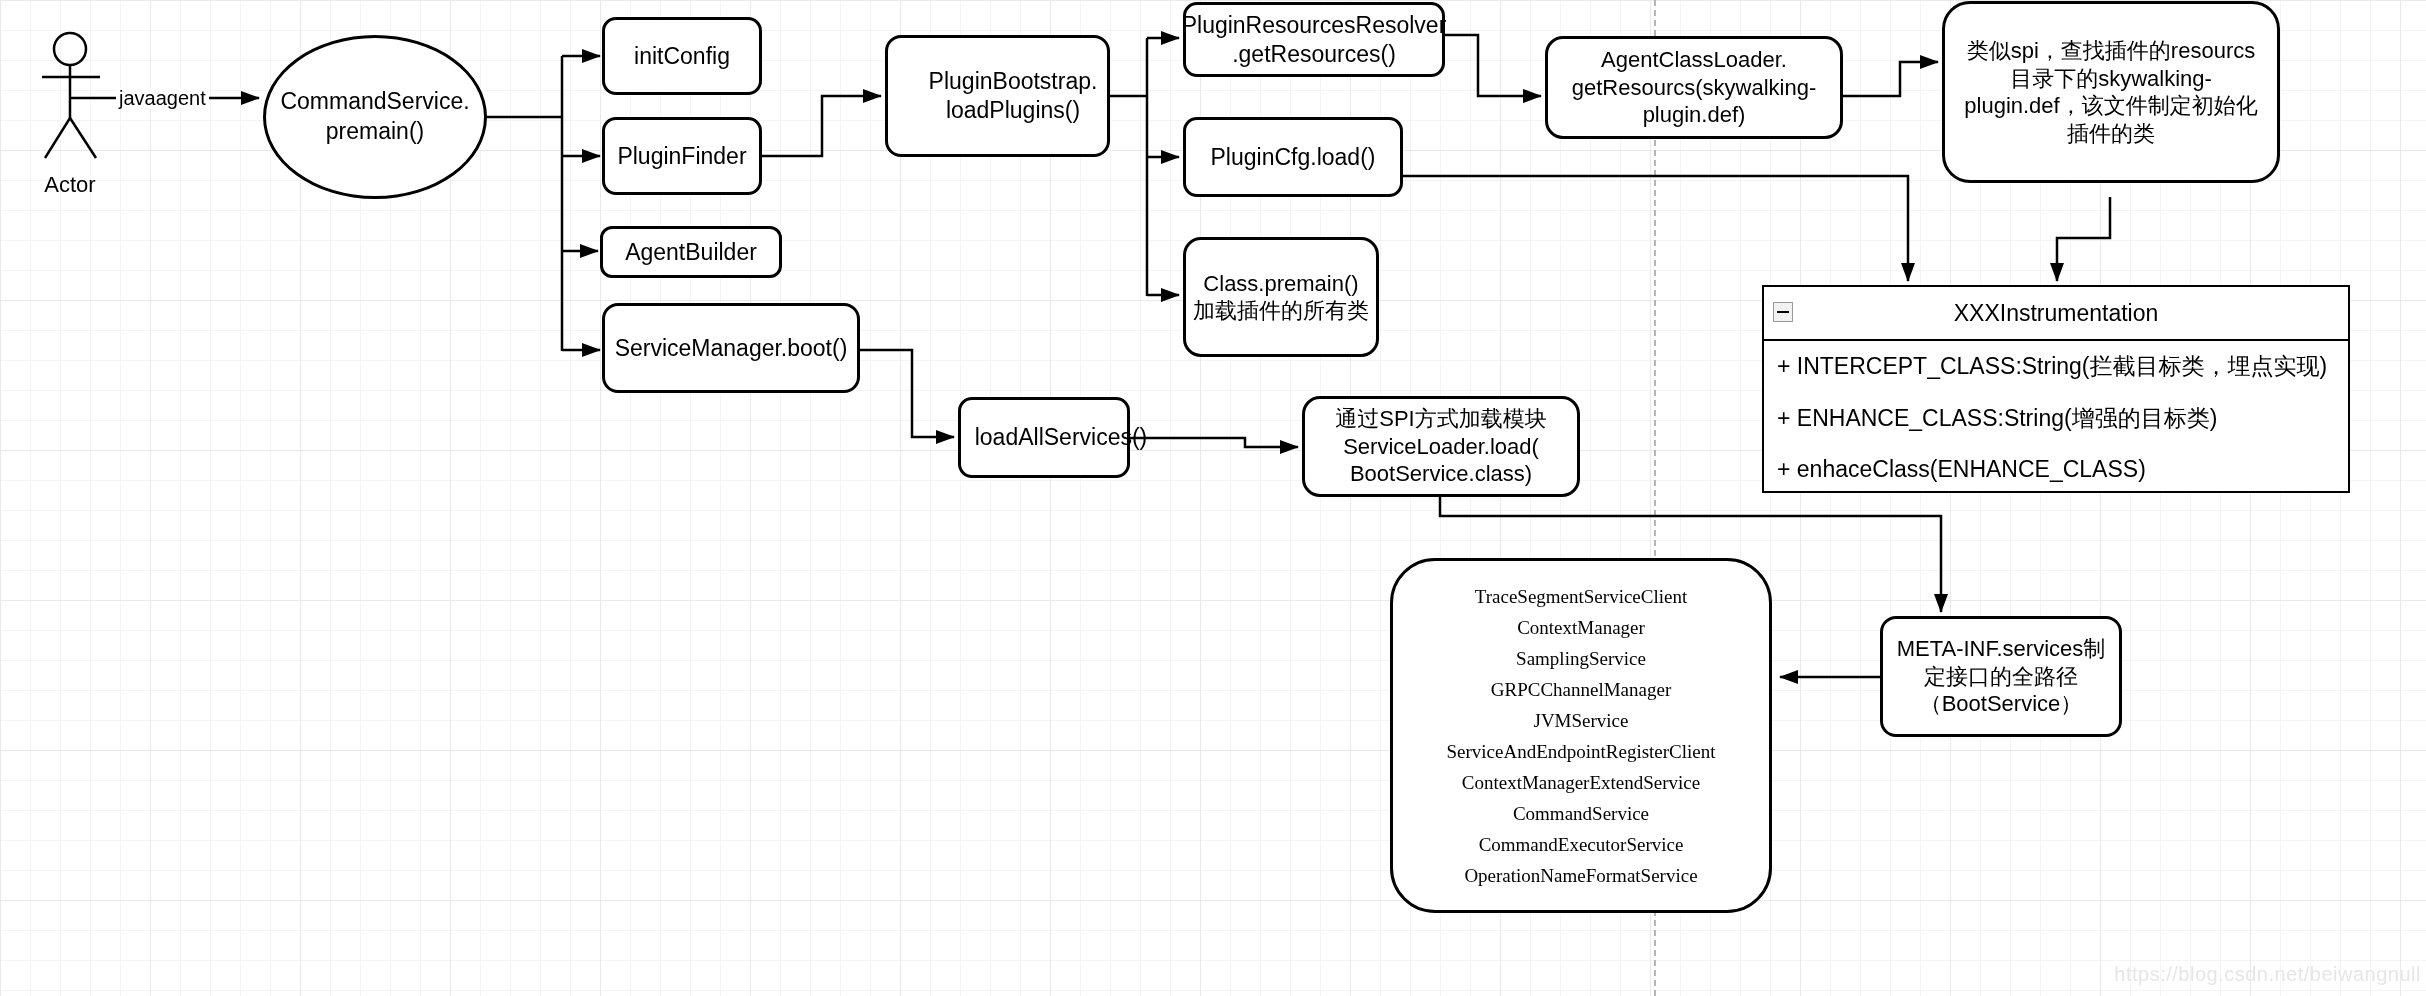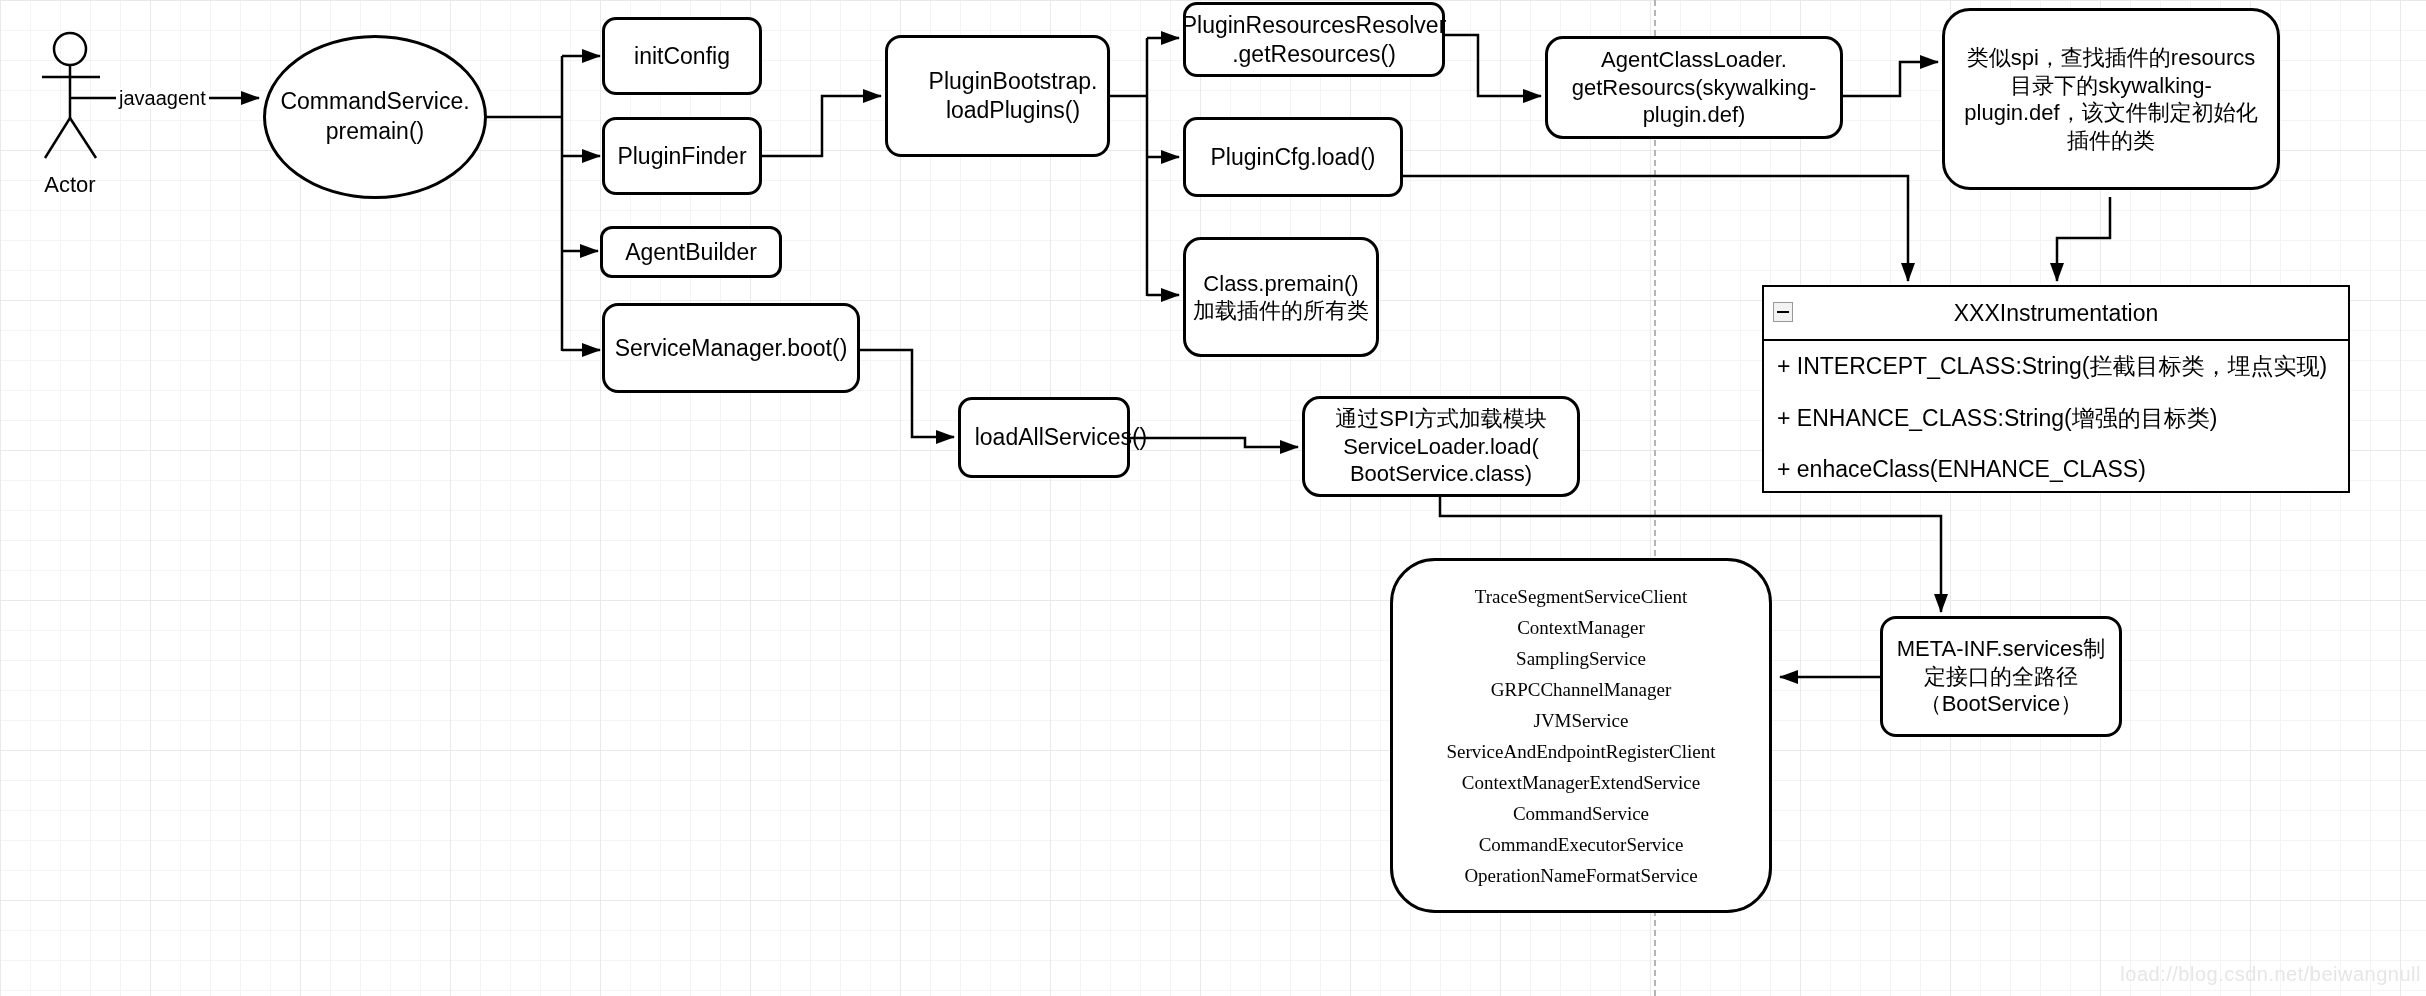--- a/index.html
+++ b/index.html
@@ -71,21 +71,21 @@
     font-size:20px;color:#e6e6e6;letter-spacing:0.5px;
   }
 </style>
 </head>
 <body>
 
 <div id="canvas">
 
   <div class="page-divider"></div>
 
-  <div class="watermark">load://blog.csdn.net/beiwangnull</div>
+  <div class="watermark">https://blog.csdn.net/beiwangnull</div>
 
   <svg id="edges" width="2426" height="996" viewBox="0 0 2426 996">
     <defs>
       <marker id="arrow" markerUnits="userSpaceOnUse" markerWidth="22" markerHeight="18" refX="19" refY="8" orient="auto">
         <path d="M1,1 L20,8 L1,15 Z" fill="#000"></path>
       </marker>
     </defs>
 
     <g stroke="#000" stroke-width="2.5" fill="none">
 
@@ -155,21 +155,21 @@
 
   <div class="node" style="left:1183px;top:117px;width:220px;height:80px;border-radius:14px;">PluginCfg.load()</div>
 
   <div class="node" style="left:1183px;top:237px;width:196px;height:120px;border-radius:18px;font-size:22px;">Class.premain()
 加载插件的所有类</div>
 
   <div class="node" style="left:1545px;top:36px;width:298px;height:103px;border-radius:18px;font-size:22px;">AgentClassLoader.
 getResourcs(skywalking-
 plugin.def)</div>
 
-  <div class="node" style="left:1942px;top:8px;width:338px;height:182px;border-radius:28px;font-size:22px;">类似spi，查找插件的resourcs
+  <div class="node" style="left:1942px;top:1px;width:338px;height:182px;border-radius:28px;font-size:22px;">类似spi，查找插件的resourcs
 目录下的skywalking-
 plugin.def，该文件制定初始化
 插件的类</div>
 
   <div class="node" style="left:958px;top:397px;width:172px;height:81px;border-radius:14px;padding-left:40px;">loadAllServices()</div>
 
   <div class="node" style="left:1302px;top:396px;width:278px;height:101px;border-radius:18px;font-size:22px;">通过SPI方式加载模块
 ServiceLoader.load(
 BootService.class)</div>
 

